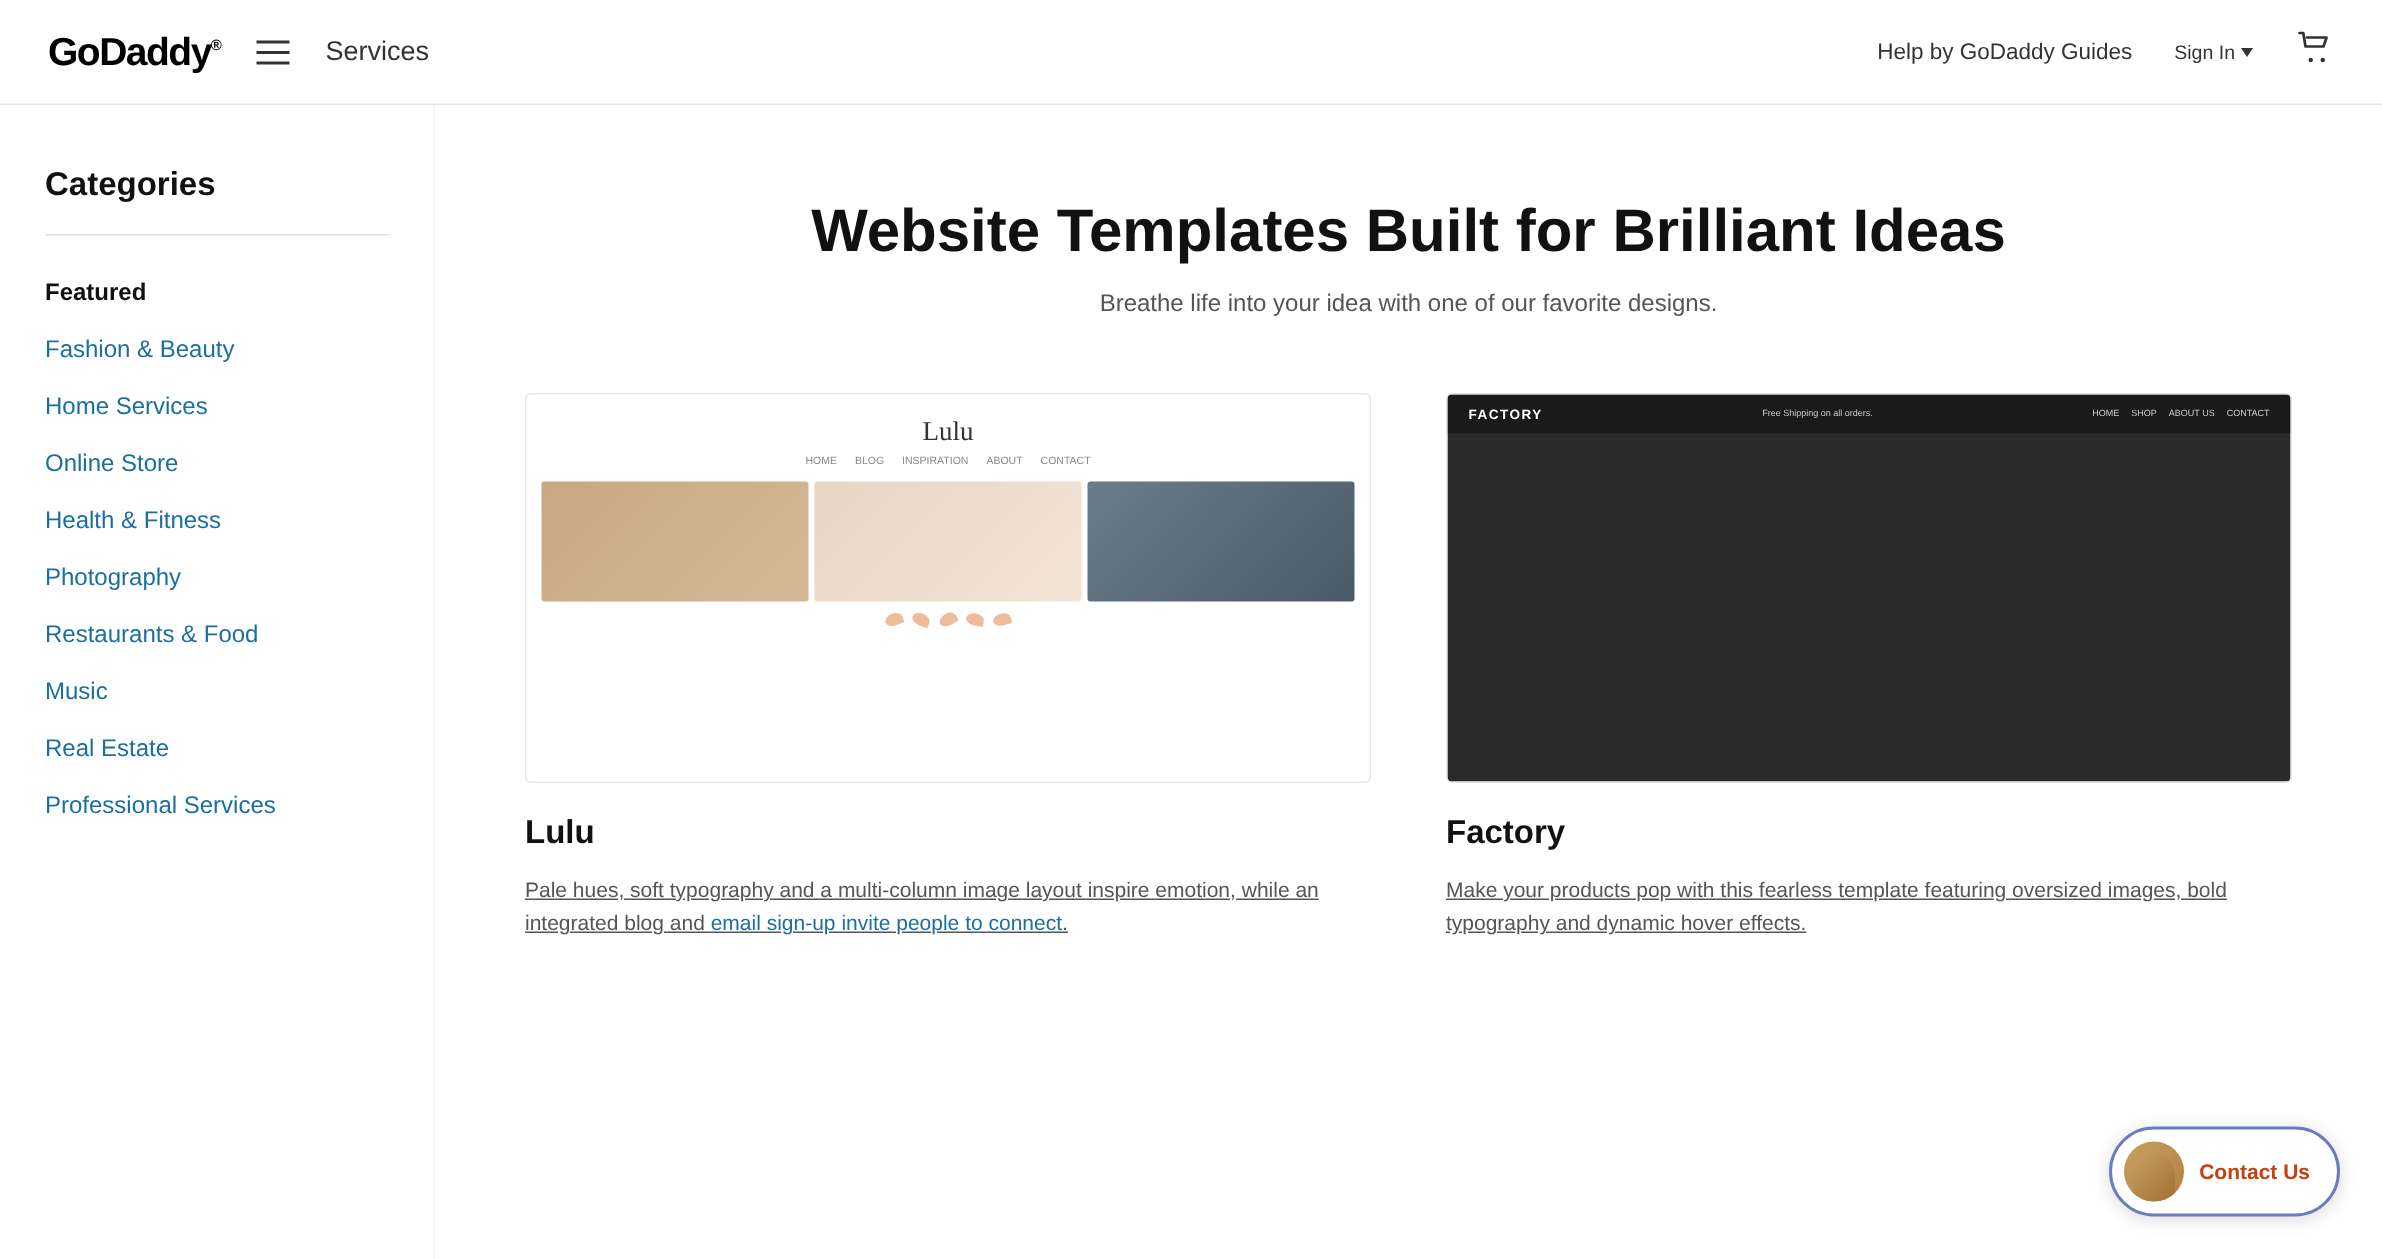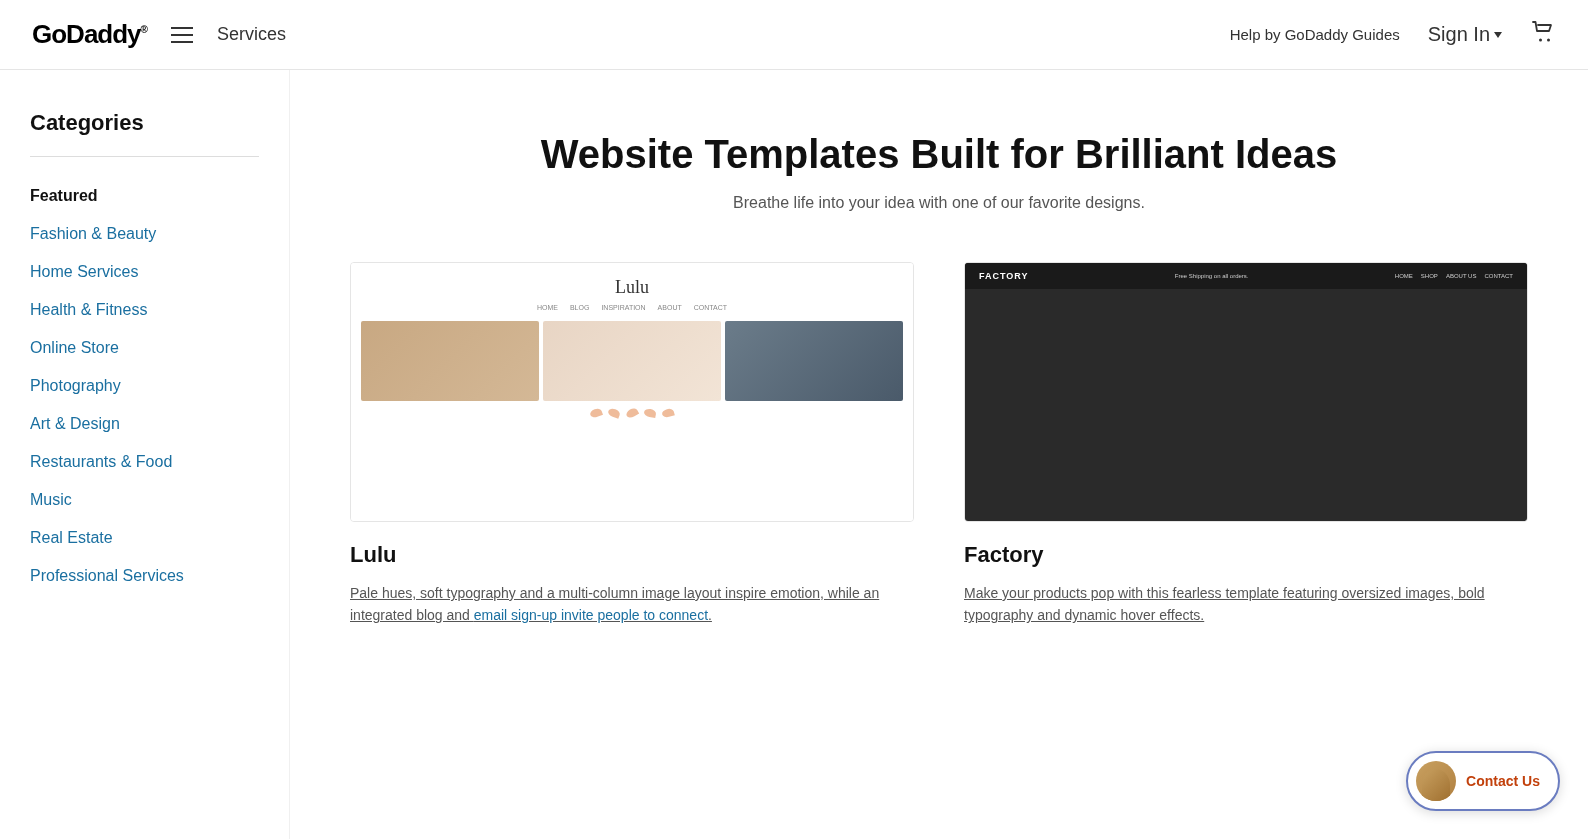--- a/index.html
+++ b/index.html
@@ -59,21 +59,21 @@
     }
     .header-help {
       font-size: 15px;
       color: #333;
       cursor: pointer;
     }
     .header-signin {
       display: flex;
       align-items: center;
       gap: 4px;
-      font-size: 20px;
+      font-size: 13px;
       color: #333;
       cursor: pointer;
     }
     .chevron-down {
       width: 0;
       height: 0;
       border-left: 4px solid transparent;
       border-right: 4px solid transparent;
       border-top: 6px solid #333;
       display: inline-block;
@@ -375,30 +375,27 @@
     <div class="sidebar-item active">
       <span>Featured</span>
     </div>
     <div class="sidebar-item link">
       <span>Fashion &amp; Beauty</span>
     </div>
     <div class="sidebar-item link">
       <span>Home Services</span>
     </div>
     <div class="sidebar-item link">
+      <span>Online Store</span>
+    </div>
+    <div class="sidebar-item link">
       <span>Health &amp; Fitness</span>
     </div>
     <div class="sidebar-item link">
-      <span>Online Store</span>
-    </div>
-    <div class="sidebar-item link">
       <span>Photography</span>
-    </div>
-    <div class="sidebar-item link">
-      <span>Art &amp; Design</span>
     </div>
     <div class="sidebar-item link">
       <span>Restaurants &amp; Food</span>
     </div>
     <div class="sidebar-item link">
       <span>Music</span>
     </div>
     <div class="sidebar-item link">
       <span>Real Estate</span>
     </div>

